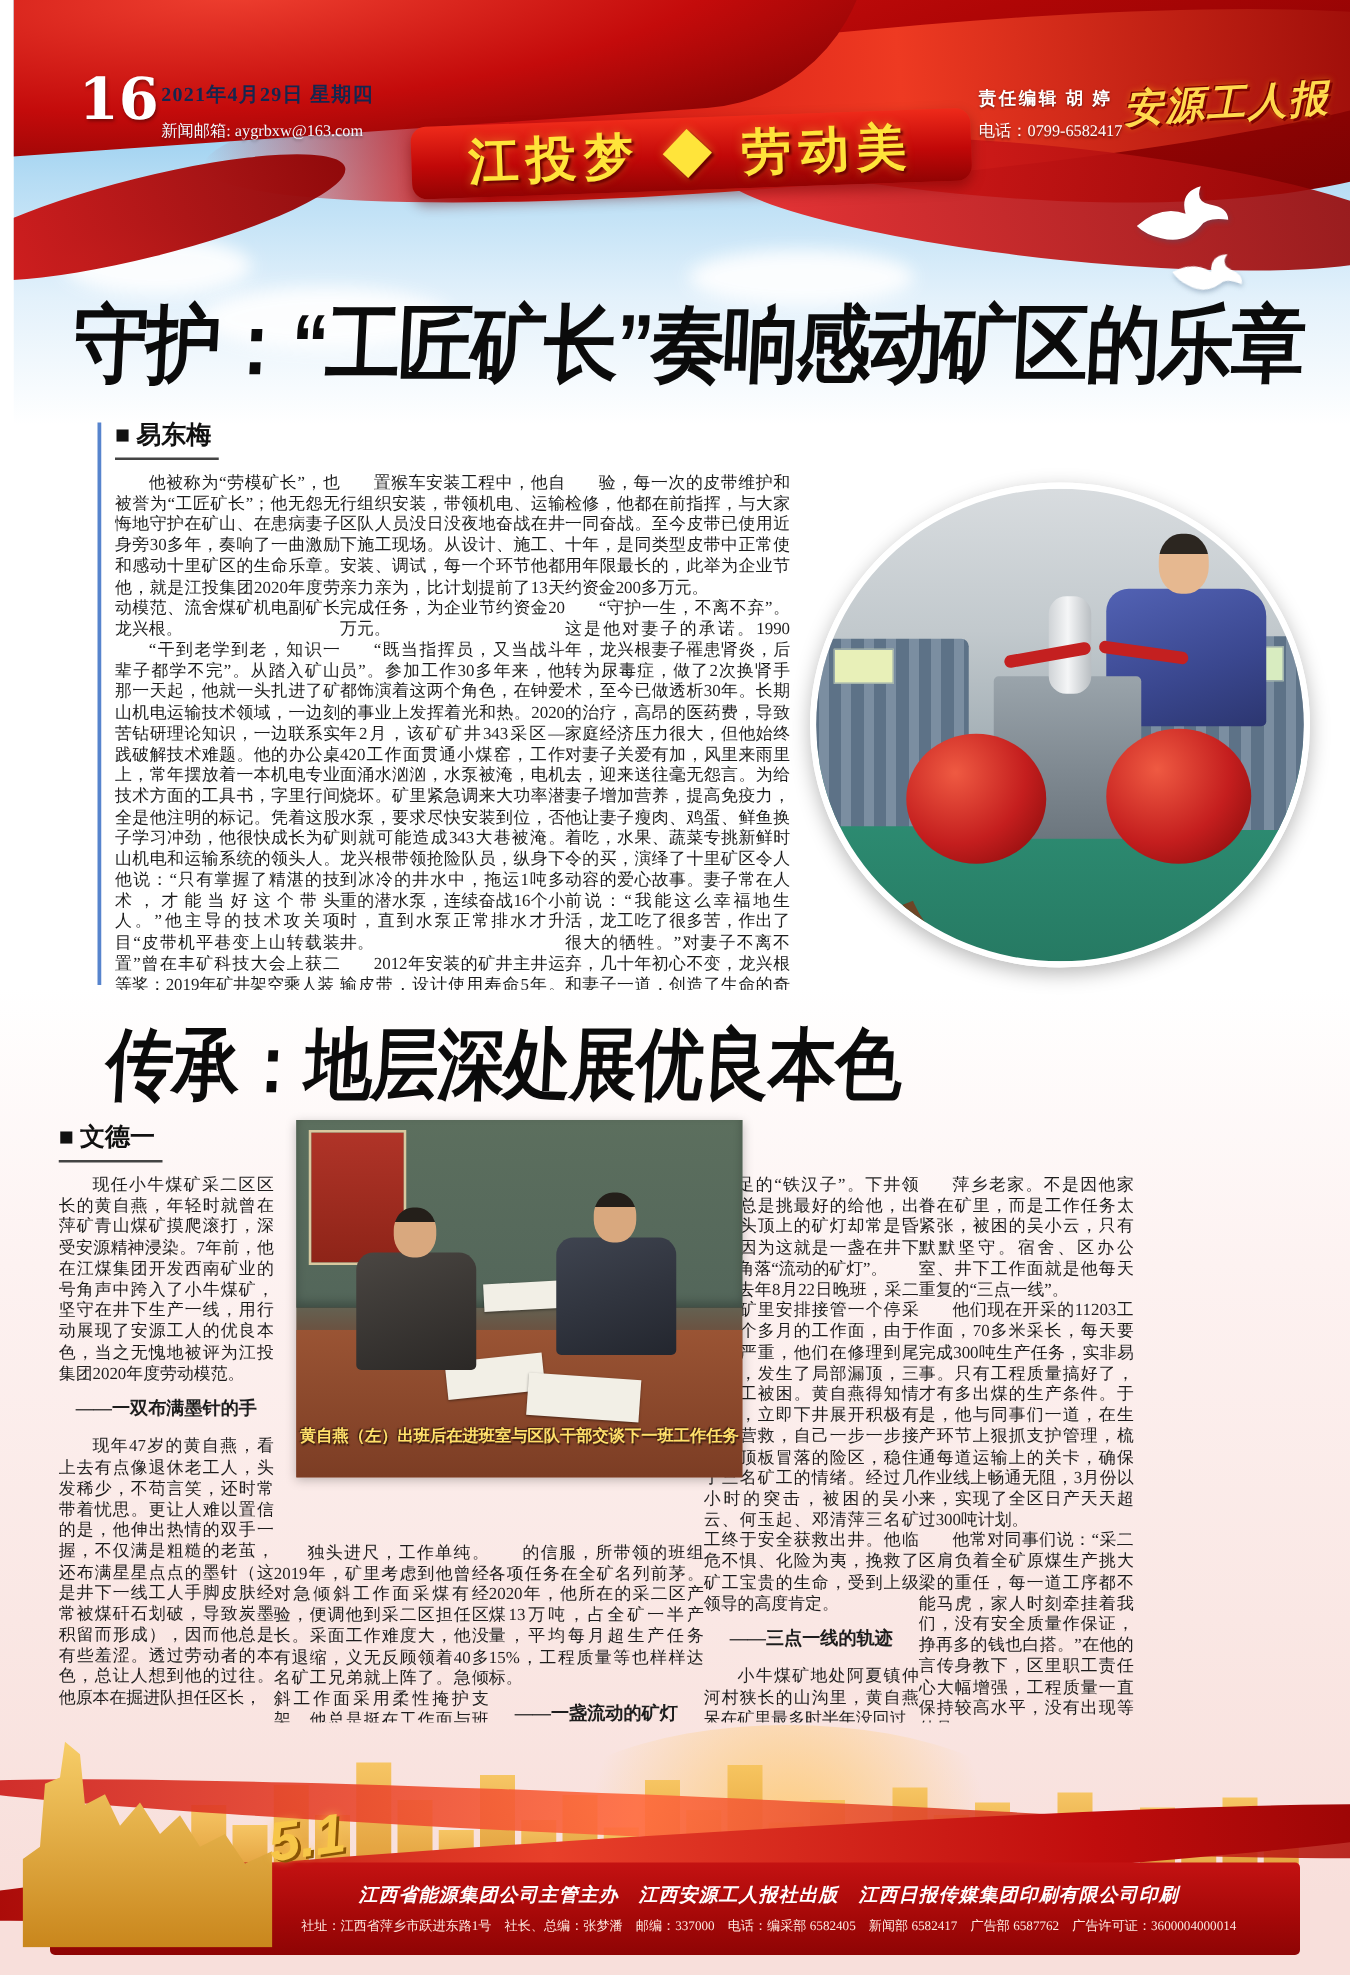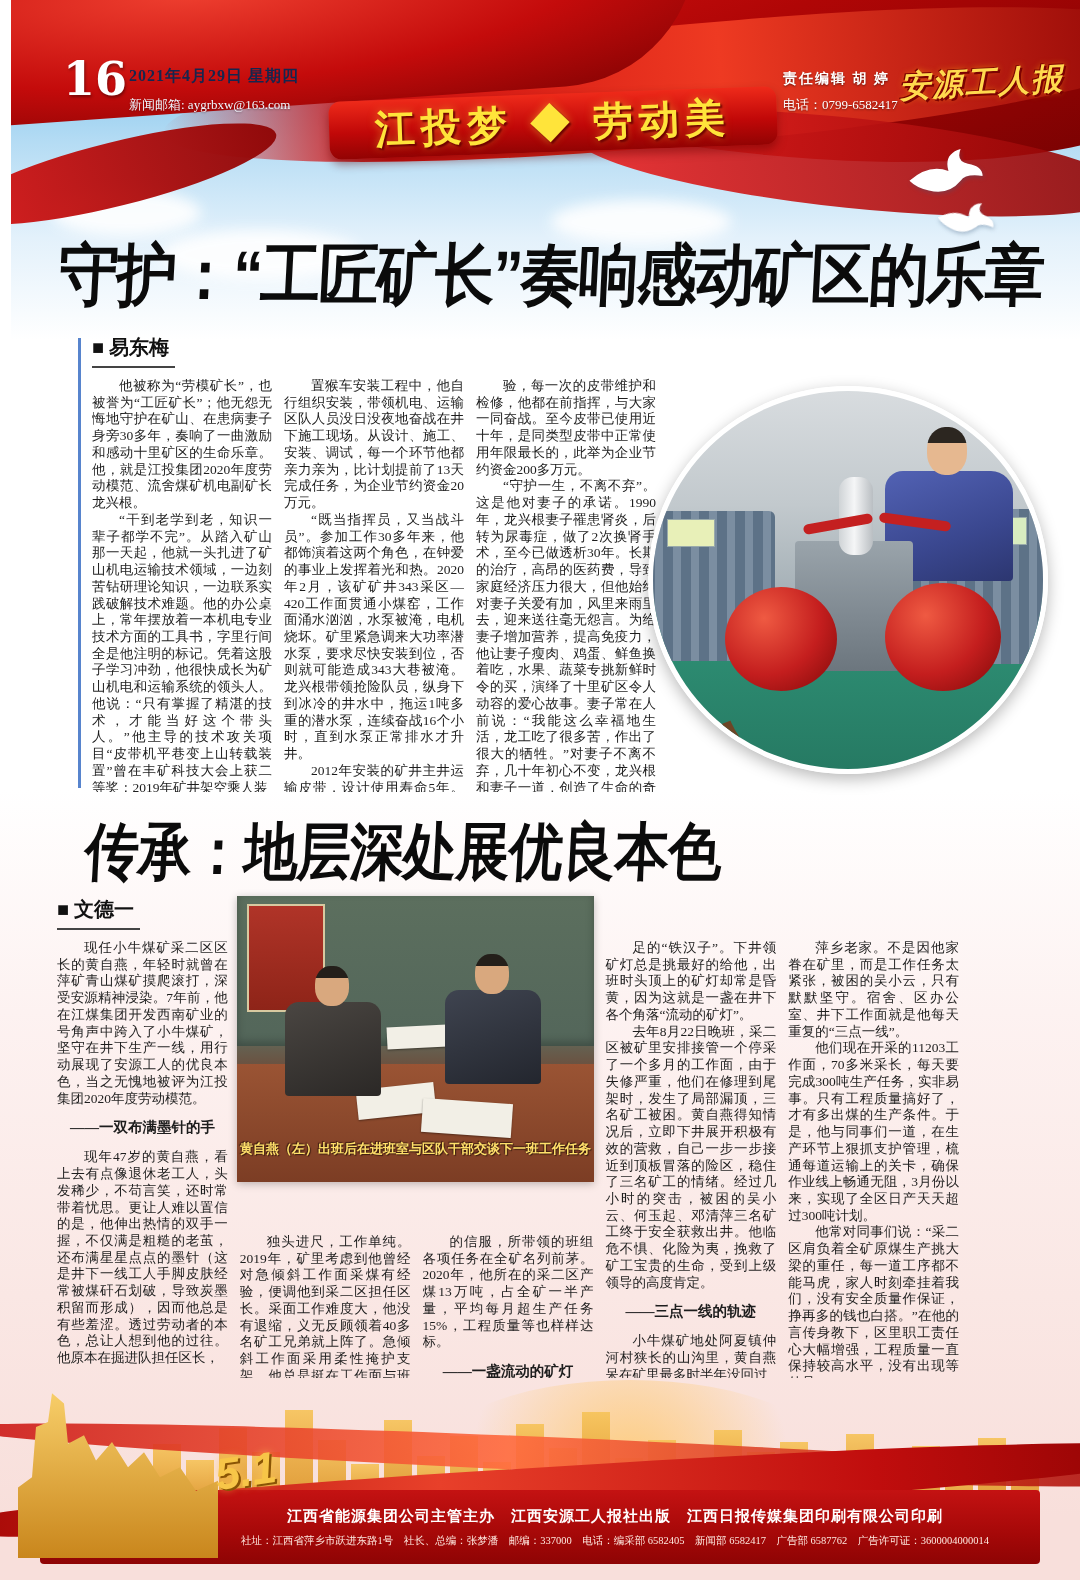--- a/index.html
+++ b/index.html
@@ -41,28 +41,28 @@
   
   .headline1{position:absolute;top:236px;left:40px;width:1000px;text-align:center;
              font-family:"Liberation Sans","DejaVu Sans",sans-serif;font-weight:900;font-size:60px;
              color:#0b0b0b;letter-spacing:-2px;transform:skewX(-3deg) scaleY(1.12);white-space:nowrap;}
   .headline2{position:absolute;top:816px;left:85px;width:700px;
              font-family:"Liberation Sans","DejaVu Sans",sans-serif;font-weight:900;font-size:54px;
              color:#0b0b0b;letter-spacing:-1px;transform:skewX(-3deg) scaleY(1.15);white-space:nowrap;}
   
   .byline{display:inline-block;font-size:20px;font-weight:bold;color:#111;
           border-bottom:2px solid #444;padding:0 6px 5px 0;margin-bottom:10px;}
-  .cols{display:flex;gap:12px;}
+  .cols{display:flex;}
   .col{overflow:hidden;}
   .col p{margin:0;font-size:13.5px;line-height:1.24;text-align:justify;text-indent:2em;color:#1d1d1d;}
   .col p.subhead{text-indent:0;text-align:center;font-weight:bold;font-size:14.5px;margin:12px 0;}
   .art1{position:absolute;top:334px;left:92px;width:566px;height:462px;}
   .art1 .col{width:180px;height:414px;}
   .vrule{position:absolute;top:338px;left:78px;width:3px;height:450px;background:#3a6fc4;opacity:.85;}
-  .art2{position:absolute;top:896px;left:57px;width:902px;height:474px;}
+  .art2{position:absolute;top:896px;left:47px;width:902px;height:474px;}
   .art2 .col{width:172px;height:438px;}
   .art2 .col.pushed{padding-top:294px;height:144px;}
   
   .photo1{position:absolute;top:386px;left:648px;width:390px;height:378px;border-radius:50%;overflow:hidden;
           border:5px solid #fff;box-shadow:0 5px 16px rgba(0,0,0,.28);
           background:linear-gradient(180deg,#d8dcdf 0%,#c2c9cd 30%,#a7b2b8 52%,#2f9176 60%,#267a63 100%);}
   .p1-machineL{position:absolute;left:-8px;top:120px;width:130px;height:150px;background:
       repeating-linear-gradient(90deg,#5d7287 0 10px,#7b8ea1 10px 18px);border-radius:6px;}
   .p1-machineR{position:absolute;right:-8px;top:118px;width:140px;height:155px;background:
       repeating-linear-gradient(90deg,#5d7287 0 10px,#7b8ea1 10px 18px);border-radius:6px;}
@@ -115,21 +115,21 @@
       background:radial-gradient(circle,rgba(255,196,90,.75) 0%,rgba(255,196,90,0) 70%);}
   .skyline{position:absolute;left:120px;bottom:78px;width:950px;display:flex;align-items:flex-end;gap:5px;}
   .skyline div{width:28px;background:linear-gradient(180deg,#f6c35a,#dd9428);opacity:.92;}
   .ribbonB1{position:absolute;left:-60px;bottom:66px;width:1250px;height:48px;border-radius:45%;
       background:linear-gradient(90deg,#a30505,#e8402a 40%,#c00d0d 75%,#8c0202);transform:rotate(-3.5deg);}
   .ribbonB2{position:absolute;left:-40px;bottom:108px;width:1220px;height:34px;border-radius:50%;
       background:linear-gradient(90deg,#c81414,#ff6a3e 45%,#a50606);transform:rotate(2.5deg);opacity:.9;}
   .footband{position:absolute;left:40px;bottom:16px;width:1000px;height:74px;
       background:linear-gradient(180deg,#c41212,#a50808 60%,#8e0404);border-radius:4px;
       display:flex;flex-direction:column;justify-content:center;align-items:center;padding-left:150px;width:850px;}
-  .footband .l1{color:#fff;font-size:15px;font-weight:bold;letter-spacing:1px;white-space:nowrap;}
+  .footband .l1{color:#fff;font-size:15px;font-weight:bold;letter-spacing:1px;white-space:nowrap;font-style:italic;}
   .footband .l2{color:#ffe9e0;font-size:10.5px;margin-top:8px;white-space:nowrap;}
   .statue{position:absolute;left:18px;bottom:22px;width:200px;height:168px;z-index:5;
       background:linear-gradient(180deg,#f8cf6a,#c9861c);
       clip-path:polygon(0% 100%,0% 58%,7% 52%,9% 22%,15% 19%,17% 2%,23% 8%,25% 32%,33% 27%,39% 42%,47% 31%,55% 46%,63% 37%,71% 52%,81% 46%,89% 60%,100% 54%,100% 100%);}
   .fiveone{position:absolute;left:215px;bottom:84px;z-index:6;color:#f7c648;font-size:44px;font-weight:900;
       font-style:italic;font-family:"Liberation Sans",sans-serif;transform:rotate(-8deg);
       text-shadow:2px 2px 0 #8a5505,0 0 8px rgba(255,200,80,.7);}
 </style>
 </head>
 <body>

